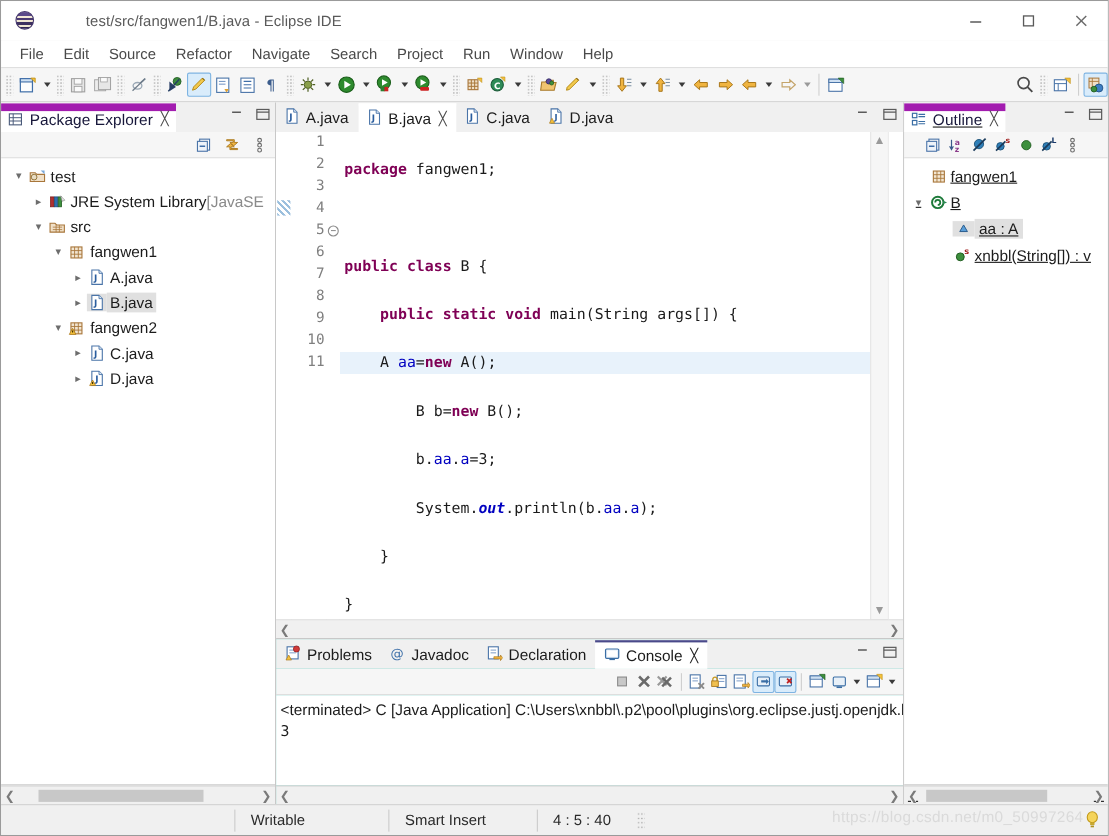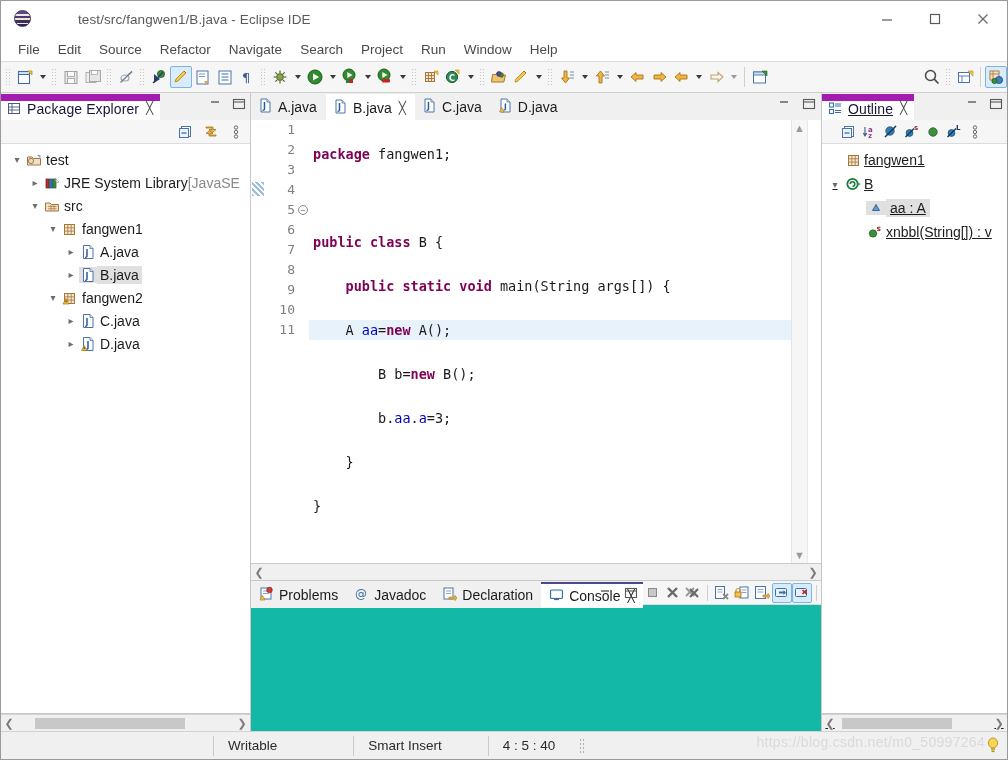--- a/index.html
+++ b/index.html
@@ -226,21 +226,21 @@
     padding: 2px 0;
   }
   .vs-arrow { color:#9a9a9a; font-size:11px; }
   .overview { width:14px; background:#ffffff; border-left:1px solid #e8e8e8; }
   .ehscroll {
     height:17px; min-height:17px; background:#f0f0f0; display:flex; align-items:center;
     border-bottom:1px solid #c8c8c8;
   }
 
   
-  .bottom-zone { height: 150px; min-height:150px; display:flex; background:#14b8a6; }
+  .bottom-zone { height: 150px; min-height:150px; display:flex; flex-direction:column; background:#14b8a6; }
   .btabrow { height:27px; min-height:27px; display:flex; align-items:flex-end; background:#f0f0f0; position:relative; }
   .btab {
     height:26px; display:flex; align-items:center; padding:0 8px;
     font-size:14px; color:#1b1b1b;
   }
   .btab.active { background:#ffffff; border-top:2px solid #4a4a8a; }
   .btab .bname { margin-left:5px; }
   .btab .bclose { margin-left:7px; font-size:12px; }
   .btab-btns { position:absolute; right:4px; top:4px; display:flex; gap:9px; }
   .console-toolbar {
@@ -857,20 +857,21 @@
           </div>
 
           <div class="code">
             <div class="cline"><span class="kw">package</span><span class="pln"> fangwen1;</span></div>
             <div class="cline"><span class="pln"></span></div>
             <div class="cline"><span class="kw">public class</span><span class="pln"> B {</span></div>
             <div class="cline"><span class="pln">    </span><span class="kw">public static void</span><span class="pln"> main(String args[]) {</span></div>
             <div class="cline hl"><span class="pln">    A </span><span class="fld">aa</span><span class="pln">=</span><span class="kw">new</span><span class="pln"> A();</span></div>
             <div class="cline"><span class="pln">        B b=</span><span class="kw">new</span><span class="pln"> B();</span></div>
             <div class="cline"><span class="pln">        b.</span><span class="fld">aa</span><span class="pln">.</span><span class="fld">a</span><span class="pln">=3;</span></div>
+            <div class="cline"><span class="pln">        System.</span><span class="stat">out</span><span class="pln">.println(b.</span><span class="fld">aa</span><span class="pln">.</span><span class="fld">a</span><span class="pln">);</span></div>
             <div class="cline"><span class="pln">    }</span></div>
             <div class="cline"><span class="pln">}</span></div>
             <div class="cline"><span class="pln"></span></div>
           </div>
 
           <div class="vscroll">
             <span class="vs-arrow">▲</span>
             <span class="vs-arrow">▼</span>
           </div>
           <div class="overview"></div>

